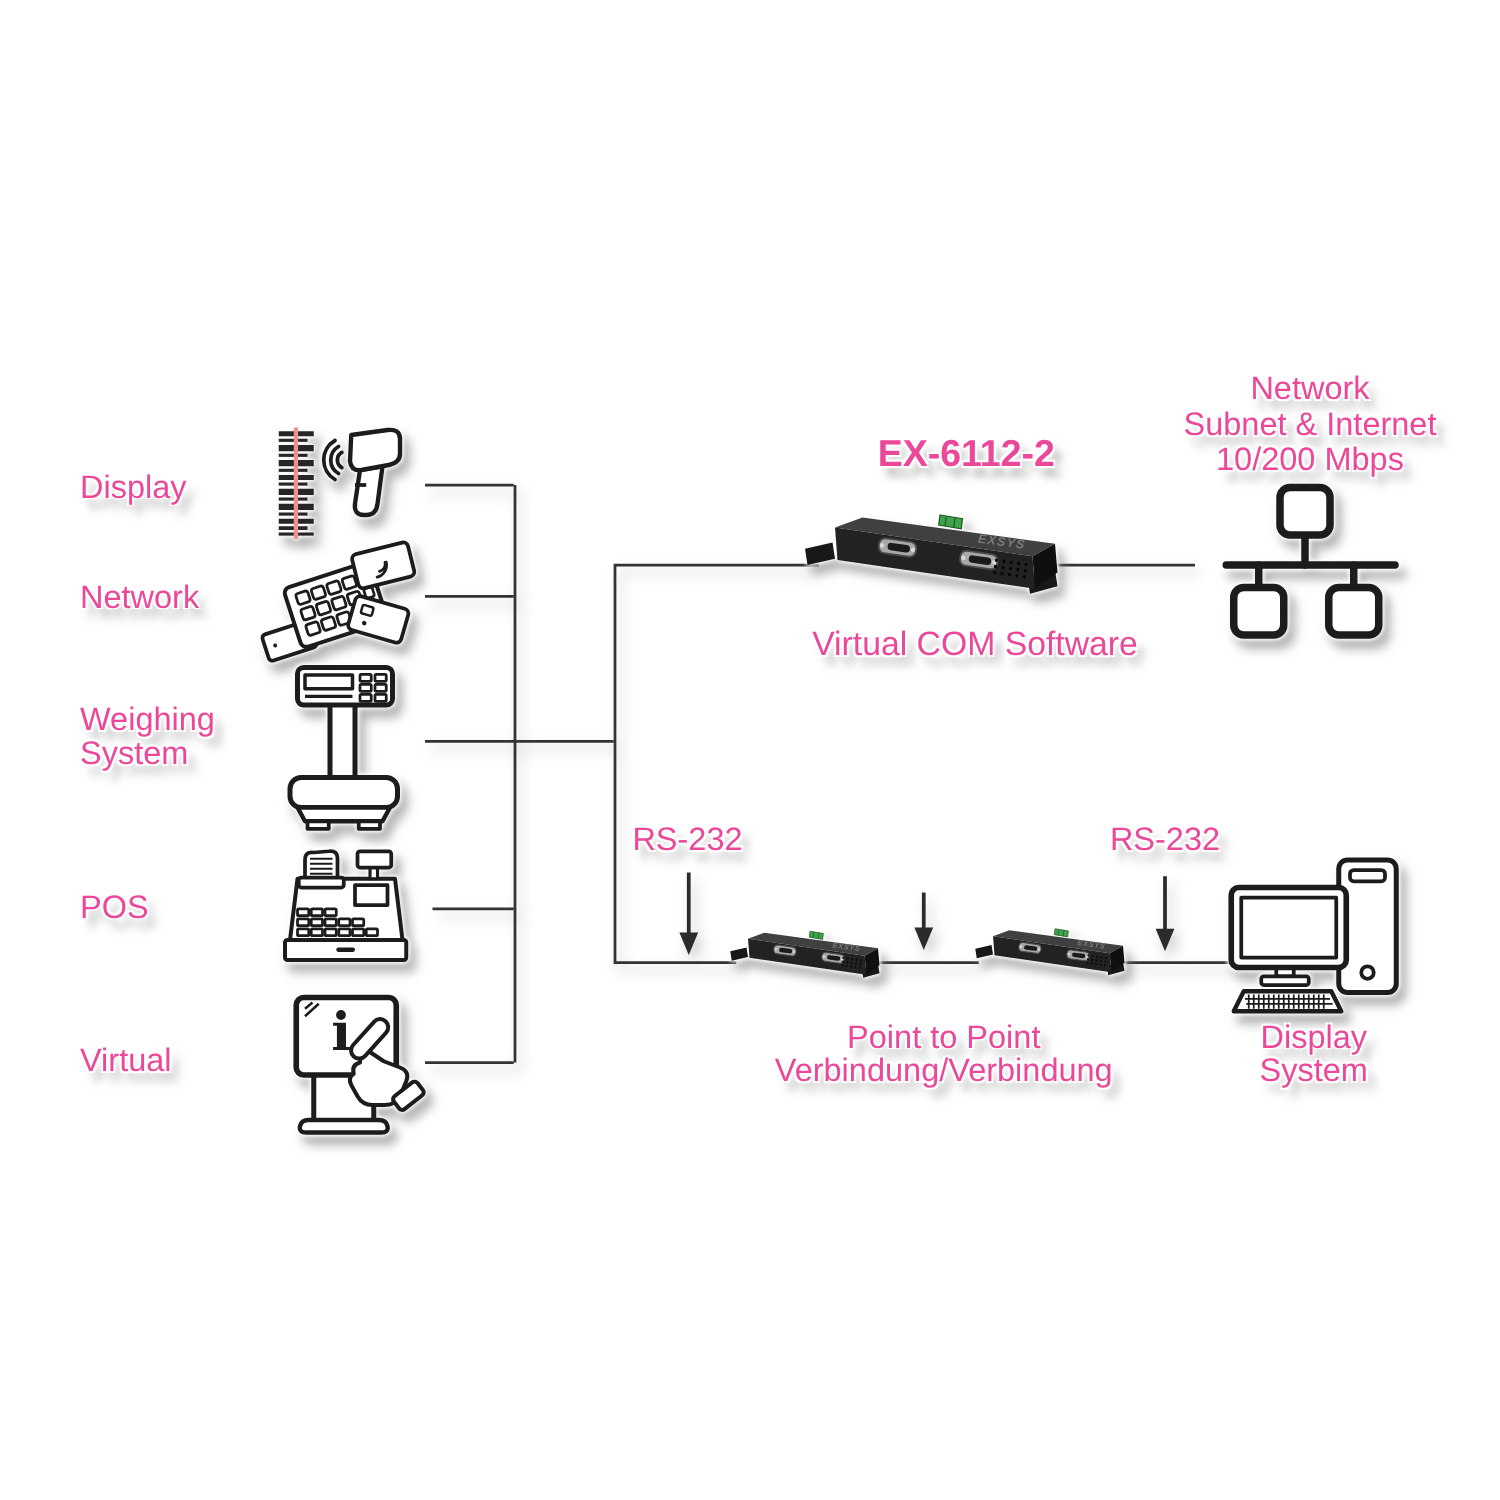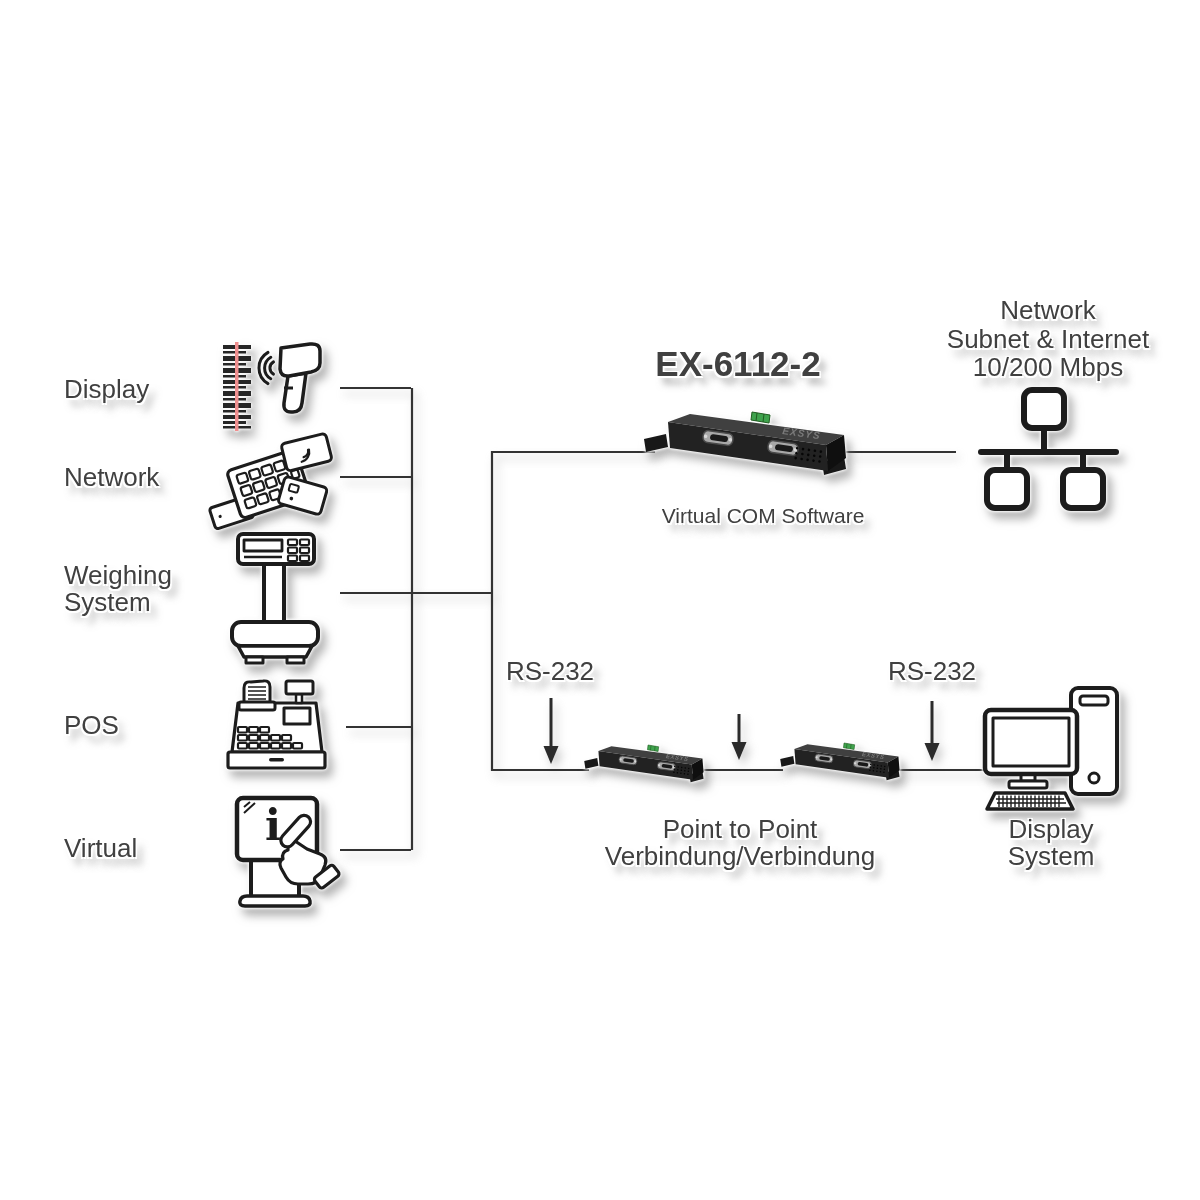--- a/index.html
+++ b/index.html
@@ -1,19 +1,19 @@
 <!DOCTYPE html>
 <html><head>
 <meta charset="utf-8">
 <style>
   html,body{margin:0;padding:0;background:#fff;}
   .canvas{position:relative;width:1200px;height:1200px;background:#ffffff;overflow:hidden;
           font-family:"Liberation Sans","DejaVu Sans",sans-serif;color:#161616;}
   .abs{position:absolute;}
-  .lbl{font-size:26px;line-height:27px;color:#404040;white-space:pre;
+  .lbl{font-size:26px;line-height:27px;color:#ec4899;white-space:pre;
        text-shadow:-1.5px -1.5px 0 #fff,1.5px -1.5px 0 #fff,-1.5px 1.5px 0 #fff,1.5px 1.5px 0 #fff,0 0 5px #fff,
                    6px 8px 7px rgba(110,110,110,.55);}
   .ctr{text-align:center;}
   .bold{font-weight:bold;}
   .sticker{filter:drop-shadow(0 0 1.5px #fff) drop-shadow(0 0 1.5px #fff) drop-shadow(5px 7px 4px rgba(110,110,110,.5));}
   .lines-layer{left:0;top:0;filter:drop-shadow(4px 6px 5px rgba(130,130,130,.45));}
   svg{display:block;overflow:visible;}
 </style>
 </head>
 <body>
@@ -257,24 +257,24 @@
       </g>
     </g>
   </svg>
 
   <div class="abs lbl" style="left:64px;top:376px">Display</div>
   <div class="abs lbl" style="left:64px;top:464px">Network</div>
   <div class="abs lbl" style="left:64px;top:562px"><span>Weighing</span><br><span>System</span></div>
   <div class="abs lbl" style="left:64px;top:712px">POS</div>
   <div class="abs lbl" style="left:64px;top:835px">Virtual</div>
 
-  <div class="abs lbl ctr bold" style="left:588px;top:350px;width:300px;font-size:35px">EX-6112-2</div>
-  <div class="abs lbl ctr" style="left:613px;top:502px;width:300px;font-size:21px">Virtual COM Software</div>
+  <div class="abs lbl ctr bold" style="left:623px;top:350px;width:300px;font-size:30px">EX-6112-2</div>
+  <div class="abs lbl ctr" style="left:630px;top:502px;width:300px;font-size:27px">Virtual COM Software</div>
 
   <div class="abs lbl ctr" style="left:926px;top:296px;width:244px;line-height:28.5px"><span>Network</span><br><span>Subnet &amp; Internet</span><br><span>10/200 Mbps</span></div>
 
   <div class="abs lbl ctr" style="left:500px;top:658px;width:100px">RS-232</div>
   <div class="abs lbl ctr" style="left:882px;top:658px;width:100px">RS-232</div>
 
-  <div class="abs lbl ctr" style="left:592px;top:816px;width:296px"><span>Point to Point</span><br><span>Verbindung/Verbindung</span></div>
+  <div class="abs lbl ctr" style="left:607px;top:816px;width:296px"><span>Point to Point</span><br><span>Verbindung/Verbindung</span></div>
   <div class="abs lbl ctr" style="left:951px;top:816px;width:200px"><span>Display</span><br><span>System</span></div>
 
 </div>
 
 </body></html>

